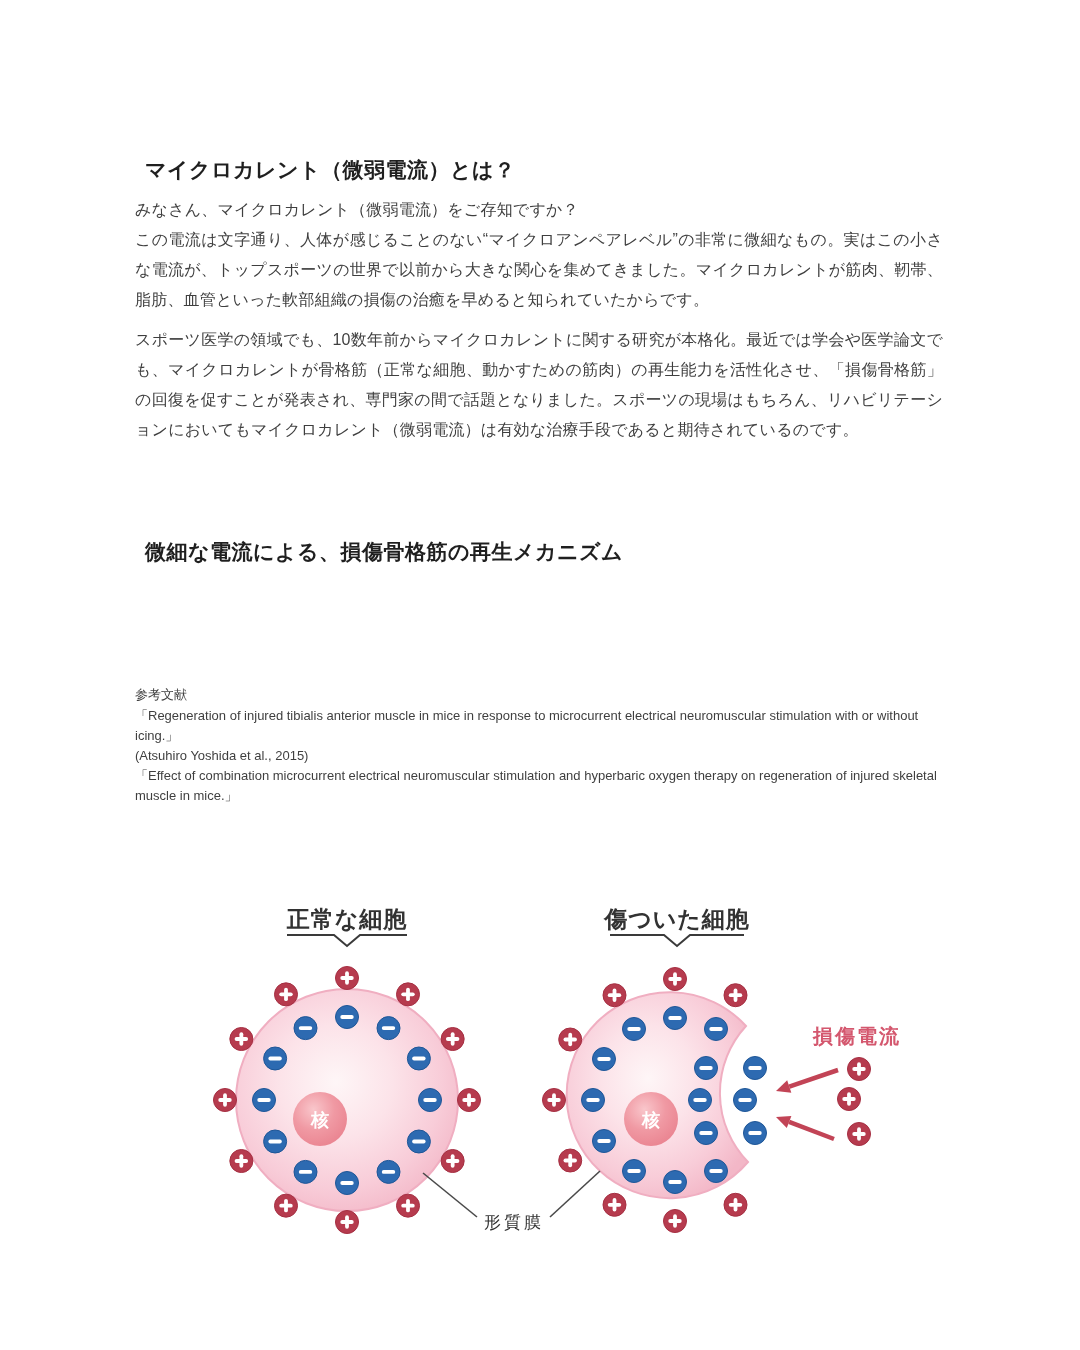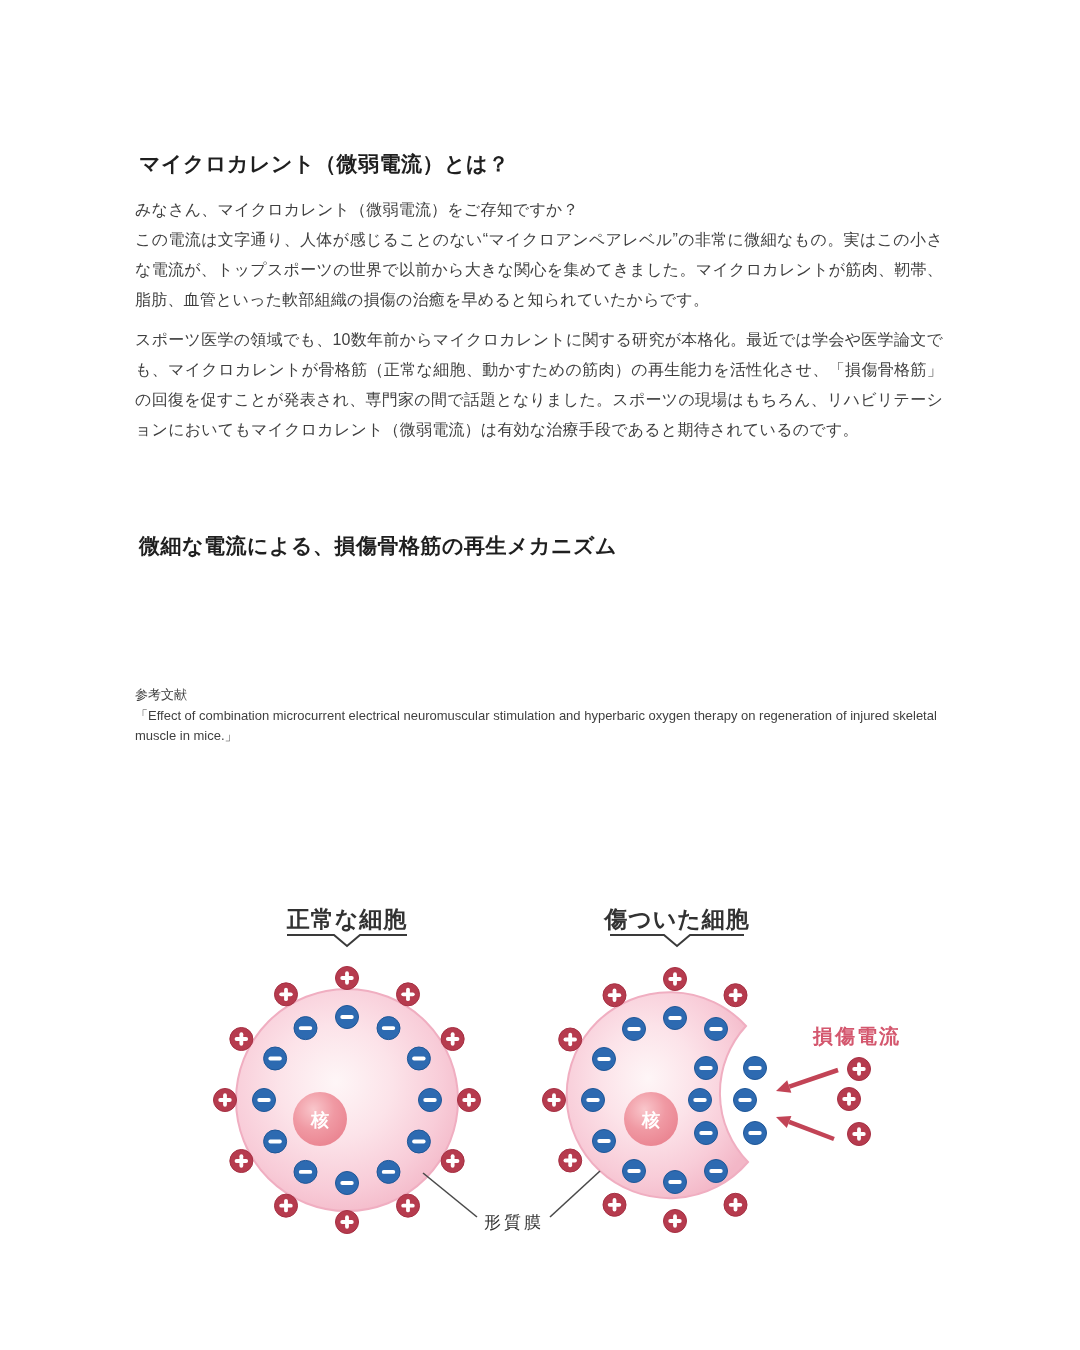--- a/index.html
+++ b/index.html
@@ -1,18 +1,18 @@
 <!DOCTYPE html>
 <html><head>
 <meta charset="utf-8">
 <style>
   html,body{margin:0;padding:0;background:#fff;}
   .page{position:relative;width:1080px;height:1350px;background:#ffffff;overflow:hidden;
         font-family:"Liberation Sans",sans-serif;}
-  .h{position:absolute;left:135px;margin:4px;font-size:21px;font-weight:700;color:#1f1f1f;
+  .h{position:absolute;left:135px;margin:10px;font-size:21px;font-weight:700;color:#1f1f1f;
      letter-spacing:0.5px;}
   .body-p{position:absolute;left:135px;width:808px;margin:0;font-size:16px;line-height:30px;
      color:#3f3f3f;letter-spacing:0.2px;text-align:justify;}
   .refs{position:absolute;left:135px;top:685px;width:812px;font-size:13px;line-height:20px;
      color:#3f3f3f;}
   .refs .ref-label{margin-bottom:1px;}
   .ref-item{margin:0;}
   svg text{font-family:"Liberation Sans",sans-serif;}
   #diagram{position:absolute;left:0;top:880px;}
 </style>
@@ -26,20 +26,22 @@
   <p class="body-p" style="top:195px"><span>みなさん、マイクロカレント（微弱電流）をご存知ですか？</span><br><span>この電流は文字通り、人体が感じることのない“マイクロアンペアレベル”の非常に微細なもの。実はこの小さな電流が、トップスポーツの世界で以前から大きな関心を集めてきました。マイクロカレントが筋肉、靭帯、脂肪、血管といった軟部組織の損傷の治癒を早めると知られていたからです。</span></p>
 
   <p class="body-p" style="top:325px">スポーツ医学の領域でも、10数年前からマイクロカレントに関する研究が本格化。最近では学会や医学論文でも、マイクロカレントが骨格筋（正常な細胞、動かすための筋肉）の再生能力を活性化させ、「損傷骨格筋」の回復を促すことが発表され、専門家の間で話題となりました。スポーツの現場はもちろん、リハビリテーションにおいてもマイクロカレント（微弱電流）は有効な治療手段であると期待されているのです。</p>
 
   <h2 class="h" style="top:528px">微細な電流による、損傷骨格筋の再生メカニズム</h2>
 
 
   <div class="refs">
     <div class="ref-label">参考文献</div>
     <div>
+        <div class="ref-item">「Regeneration of injured tibialis anterior muscle in mice in response to microcurrent electrical neuromuscular stimulation with or without icing.」</div>
+        <div class="ref-item">(Atsuhiro Yoshida et al., 2015)</div>
         <div class="ref-item">「Effect of combination microcurrent electrical neuromuscular stimulation and hyperbaric oxygen therapy on regeneration of injured skeletal muscle in mice.」</div>
       </div>
   </div>
 
   <svg id="diagram" width="1080" height="470" viewBox="0 0 1080 470">
       <defs>
         <radialGradient id="cellGrad" cx="45%" cy="42%" r="64%">
           <stop offset="0%" stop-color="#fef6f7"></stop>
           <stop offset="40%" stop-color="#fce3e9"></stop>
           <stop offset="75%" stop-color="#f8ccd8"></stop>

